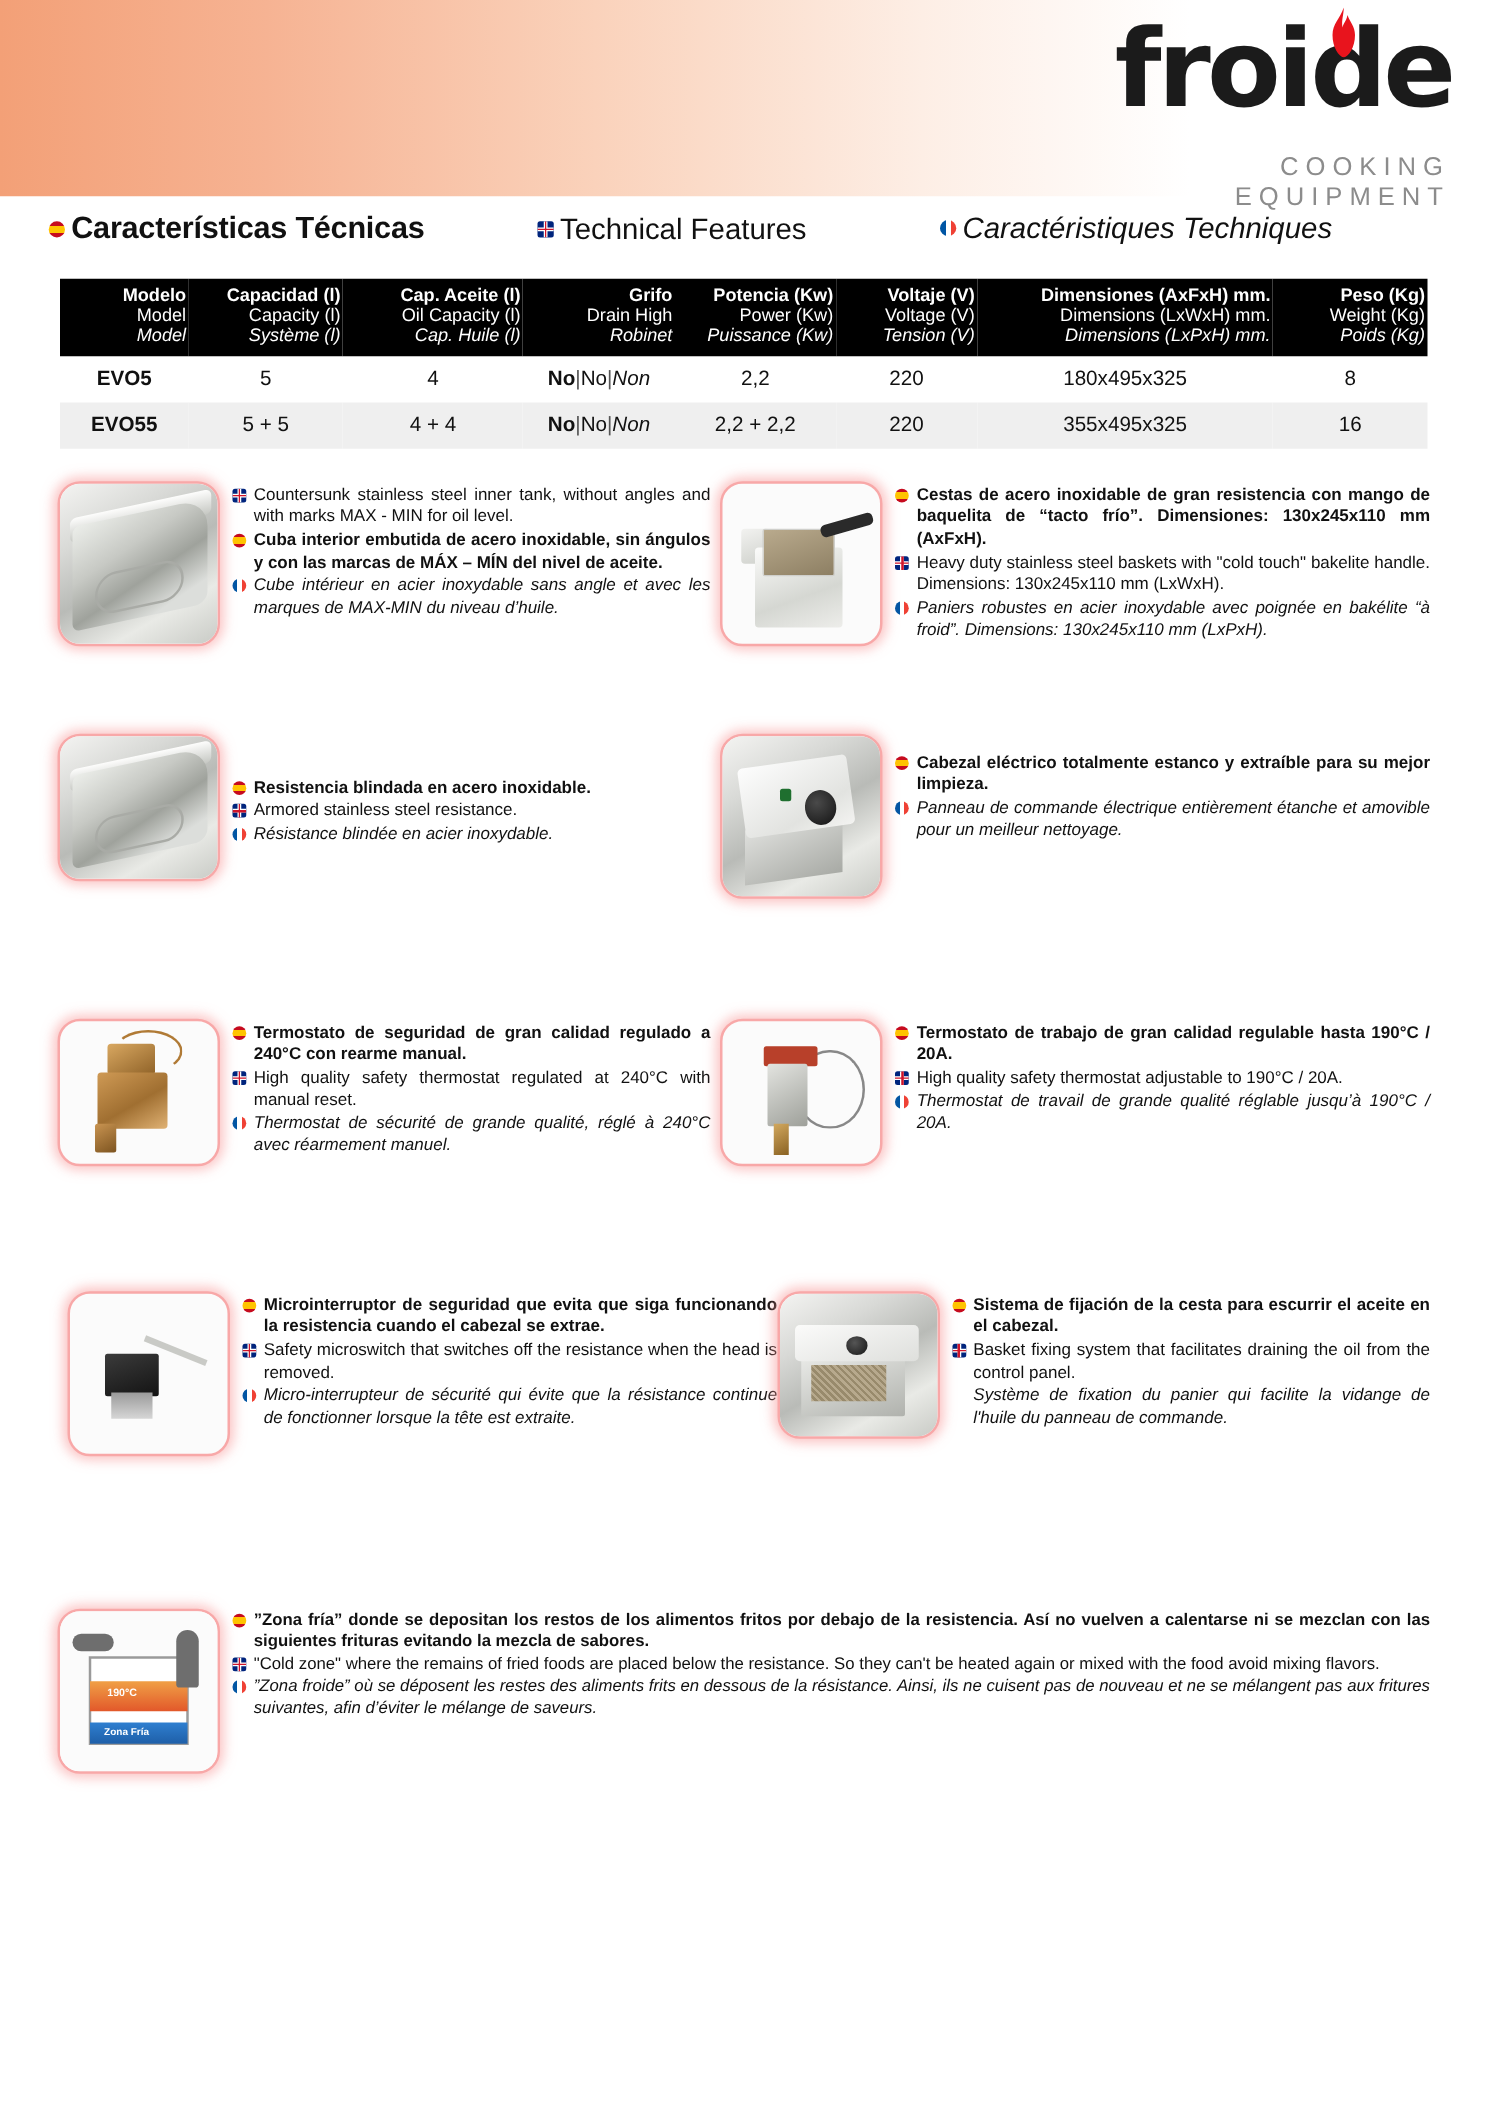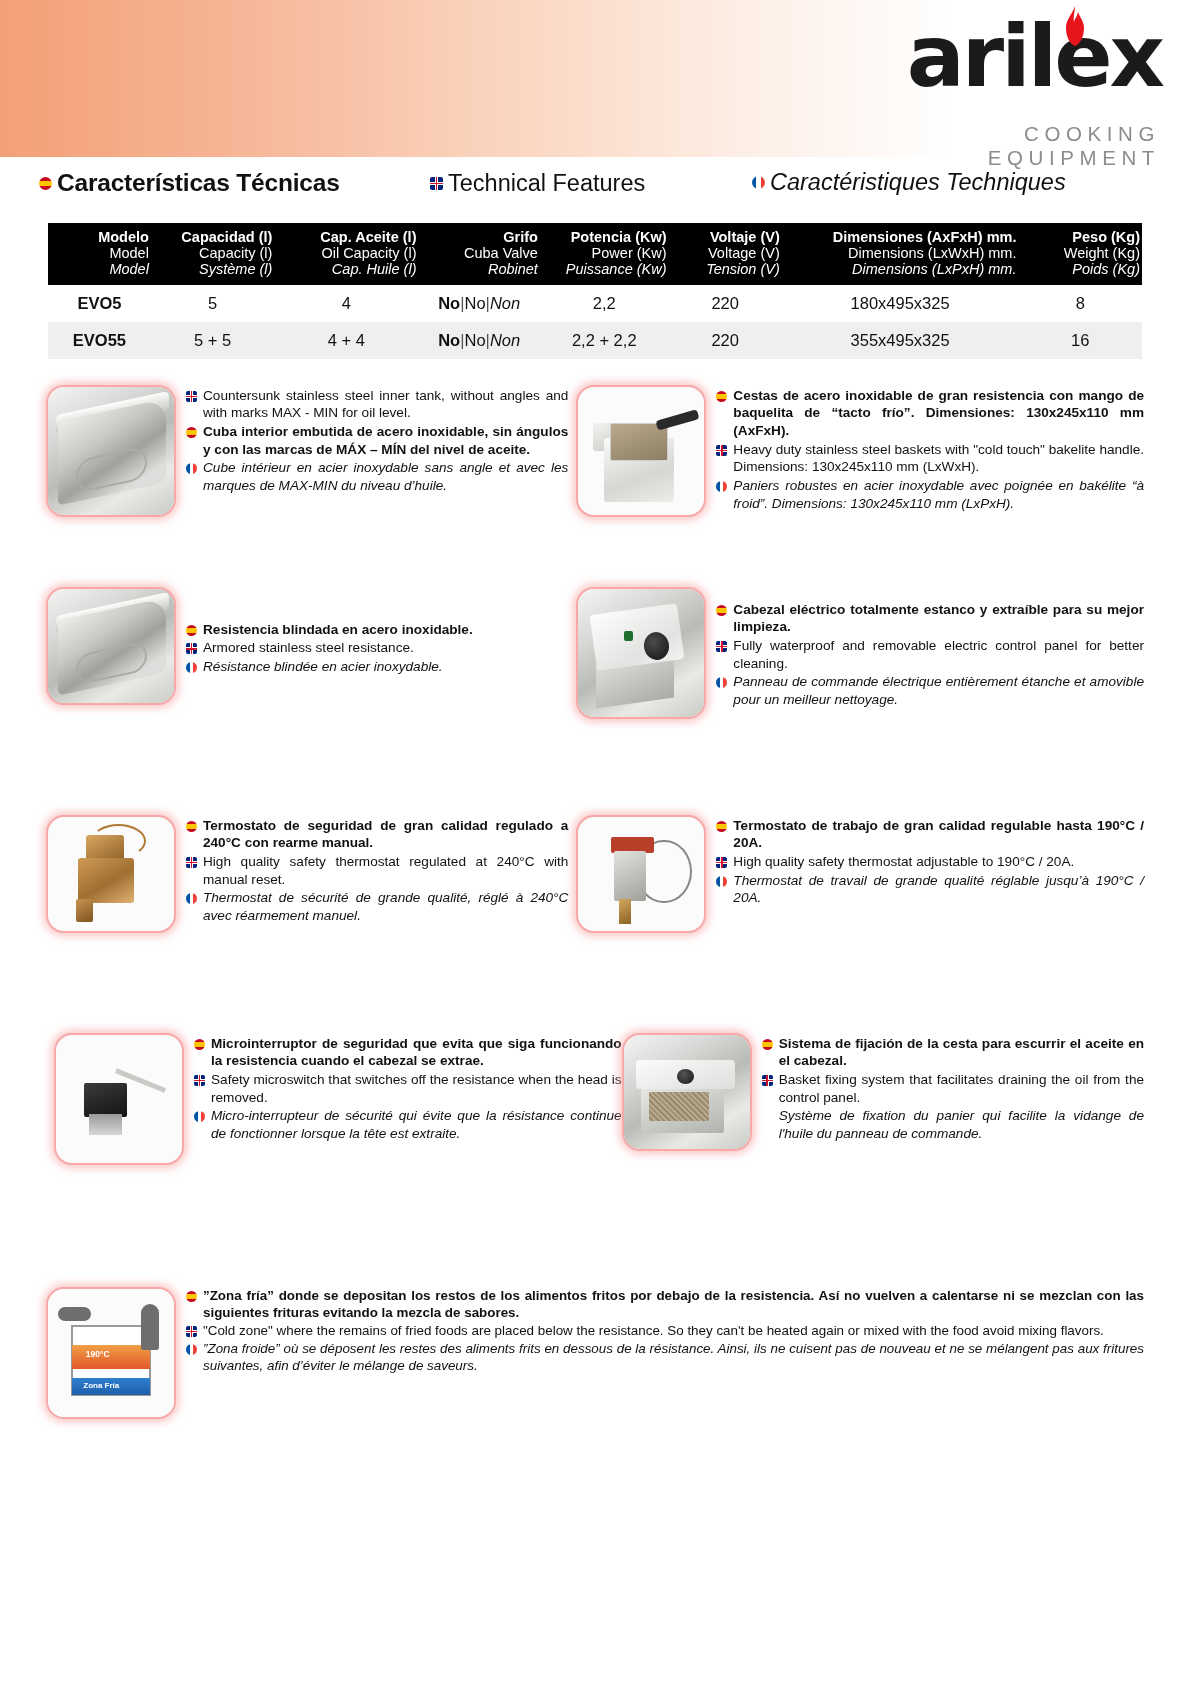--- a/index.html
+++ b/index.html
@@ -200,21 +200,21 @@
   .spacer-md { height: 70px; }
 </style>
 </head>
 <body>
 
 <div class="page">
 
   <div class="header">
     <div class="logo-wrap">
       <div class="logo-mark">
-        <span class="logo-word">arilex</span>
+        <span class="logo-word">froide</span>
         <svg class="flame" viewBox="0 0 26 40">
           <path d="M13 0 C10 9 4 13 4 22 C4 32 9 39 13 40 C17 39 22 32 22 22 C22 15 18 12 16 6 C15 11 13 12 12 16 C11 10 13 6 13 0 Z" fill="#e8141d"></path>
         </svg>
       </div>
       <div class="logo-sub">COOKING EQUIPMENT</div>
     </div>
   </div>
 
   <div class="titlebar">
     <div class="title-item title-es">
@@ -247,21 +247,21 @@
           <span class="th-en">Capacity (l)</span>
           <span class="th-fr">Système (l)</span>
         </th>
         <th class="col-oil">
           <span class="th-es">Cap. Aceite (l)</span>
           <span class="th-en">Oil Capacity (l)</span>
           <span class="th-fr">Cap. Huile (l)</span>
         </th>
         <th class="col-valve">
           <span class="th-es">Grifo</span>
-          <span class="th-en">Cuba Valve</span>
+          <span class="th-en">Drain High</span>
           <span class="th-fr">Robinet</span>
         </th>
         <th class="col-pow">
           <span class="th-es">Potencia (Kw)</span>
           <span class="th-en">Power (Kw)</span>
           <span class="th-fr">Puissance (Kw)</span>
         </th>
         <th class="col-volt">
           <span class="th-es">Voltaje (V)</span>
           <span class="th-en">Voltage (V)</span>
@@ -405,27 +405,20 @@
               <div class="panel-box"></div>
             <div class="panel-led"></div>
               <div class="panel-knob"></div>
           </div>
         </div>
         <div class="ftext" style="padding-top:14px;">
           <div class="fline es">
             <span class="flag flag-es flag-sm"></span>
             <p>Cabezal eléctrico totalmente estanco y extraíble para su mejor limpieza.</p>
           </div>
-          <div class="fline en">
-            <span class="flag flag-en flag-sm">
-                <i></i>
-                <b></b>
-              </span>
-            <p>Fully waterproof and removable electric control panel for better cleaning.</p>
-          </div>
           <div class="fline fr">
             <span class="flag flag-fr flag-sm"></span>
             <p>Panneau de commande électrique entièrement étanche et amovible pour un meilleur nettoyage.</p>
           </div>
         </div>
       </div>
     </div>
 
     <div class="spacer-md" style="height:96px;"></div>
 

